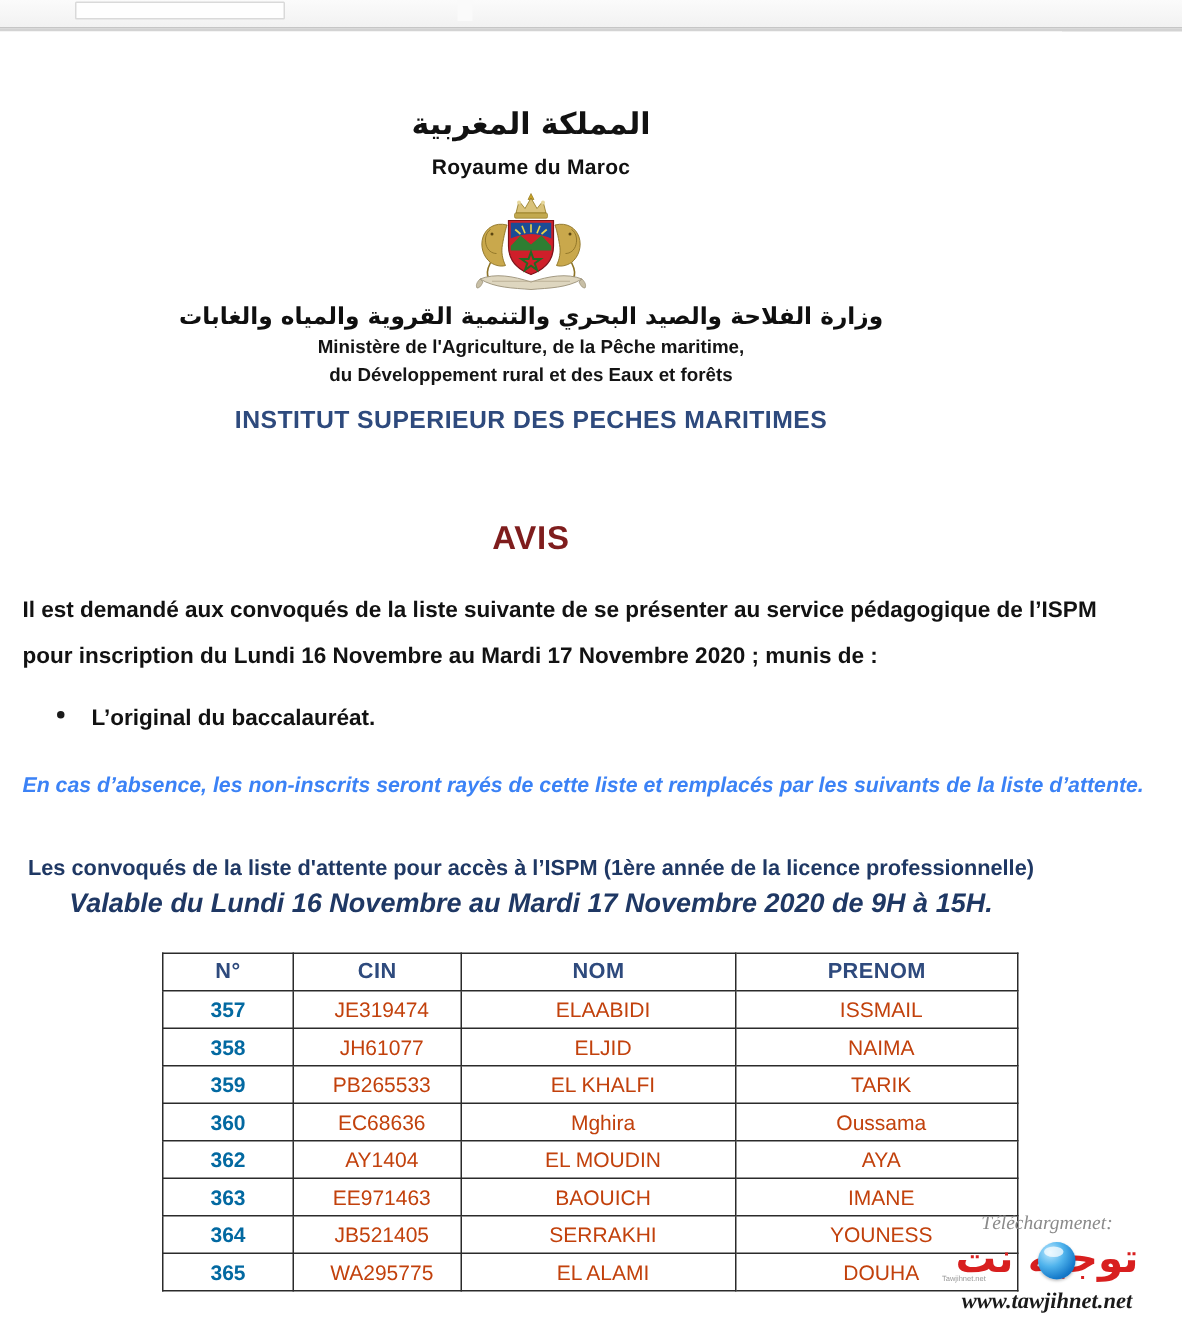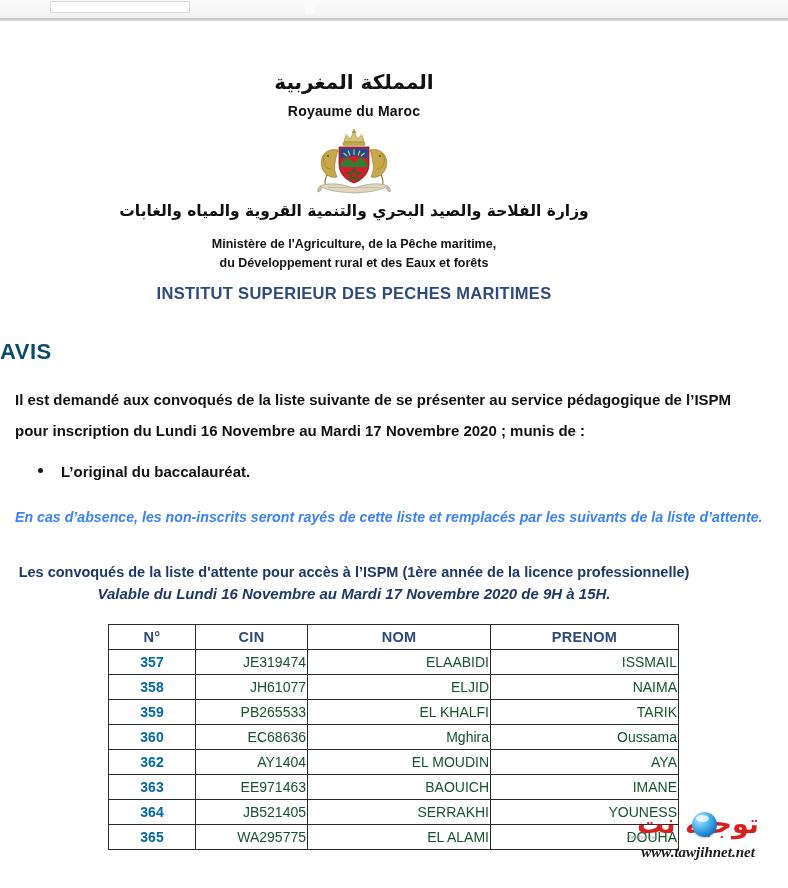--- a/index.html
+++ b/index.html
@@ -79,45 +79,46 @@
   .hdr-ar-min {
     margin-top: 4px;
     font-family: "DejaVu Sans", sans-serif;
     font-size: 15.5px;
     font-weight: bold;
     color: #0f0f0f;
     direction: rtl;
     line-height: 1.2;
   }
   .hdr-fr-min1 {
-    margin-top: 16px;
+    margin-top: 3px;
     font-size: 12.5px;
     font-weight: bold;
     color: #141414;
   }
   .hdr-fr-min2 {
     margin-top: 5px;
     font-size: 12.5px;
     font-weight: bold;
     color: #141414;
   }
   .hdr-institut {
     margin-top: 14px;
     font-size: 16.5px;
     font-weight: bold;
     color: #2e4a7d;
     letter-spacing: .3px;
   }
 
   
   .avis {
-    margin-top: 36px;
+    margin-top: 56px;
+    text-align: center;
     font-size: 22px;
     font-weight: bold;
-    color: #0c4a6e;
+    color: #7f1d1d;
     letter-spacing: .5px;
   }
 
   
   .body-p {
     margin: 20px 0 0 15px;
     width: 760px;
     font-size: 15px;
     font-weight: bold;
     color: #121212;
@@ -156,21 +157,21 @@
   .sub-blue {
     margin-top: 34px;
     text-align: center;
     font-size: 14.5px;
     font-weight: bold;
     color: #1f3864;
     line-height: 1.55;
   }
   .sub-blue-2 {
     text-align: center;
-    font-size: 15px;
+    font-size: 18px;
     font-weight: bold;
     font-style: italic;
     color: #1f3864;
     margin-top: 2px;
   }
 
   
   .tbl-wrap {
     margin-top: 22px;
     padding-left: 108px;
@@ -191,22 +192,22 @@
     text-align: center;
     font-size: 14.5px;
     letter-spacing: .3px;
   }
   table.roster td.num {
     color: #0369a1;
     font-weight: bold;
     text-align: center;
   }
   table.roster td.txt {
-    color: #14532d;
-    text-align: right;
+    color: #c2410c;
+    text-align: center;
     padding-left: 7px;
     font-weight: normal;
   }
   col.c-num { width: 87px; }
   col.c-cin { width: 112px; }
   col.c-nom { width: 183px; }
   col.c-pre { width: 188px; }
 
   
   .wm {
@@ -431,20 +432,21 @@
           <td class="num">365</td>
           <td class="txt">WA295775</td>
           <td class="txt">EL ALAMI</td>
           <td class="txt">DOUHA</td>
         </tr>
       </tbody>
     </table>
   </div>
 
   <div class="wm">
+    <div class="wm-dl">Téléchargmenet:</div>
     <div class="wm-logo">
       <div class="wm-ar">توجيه نت</div>
       <div class="wm-ball"></div>
       <div class="wm-ball-gloss"></div>
       <div class="wm-tiny">Tawjihnet.net</div>
     </div>
     <div class="wm-url">www.tawjihnet.net</div>
   </div>
 
 </div>

